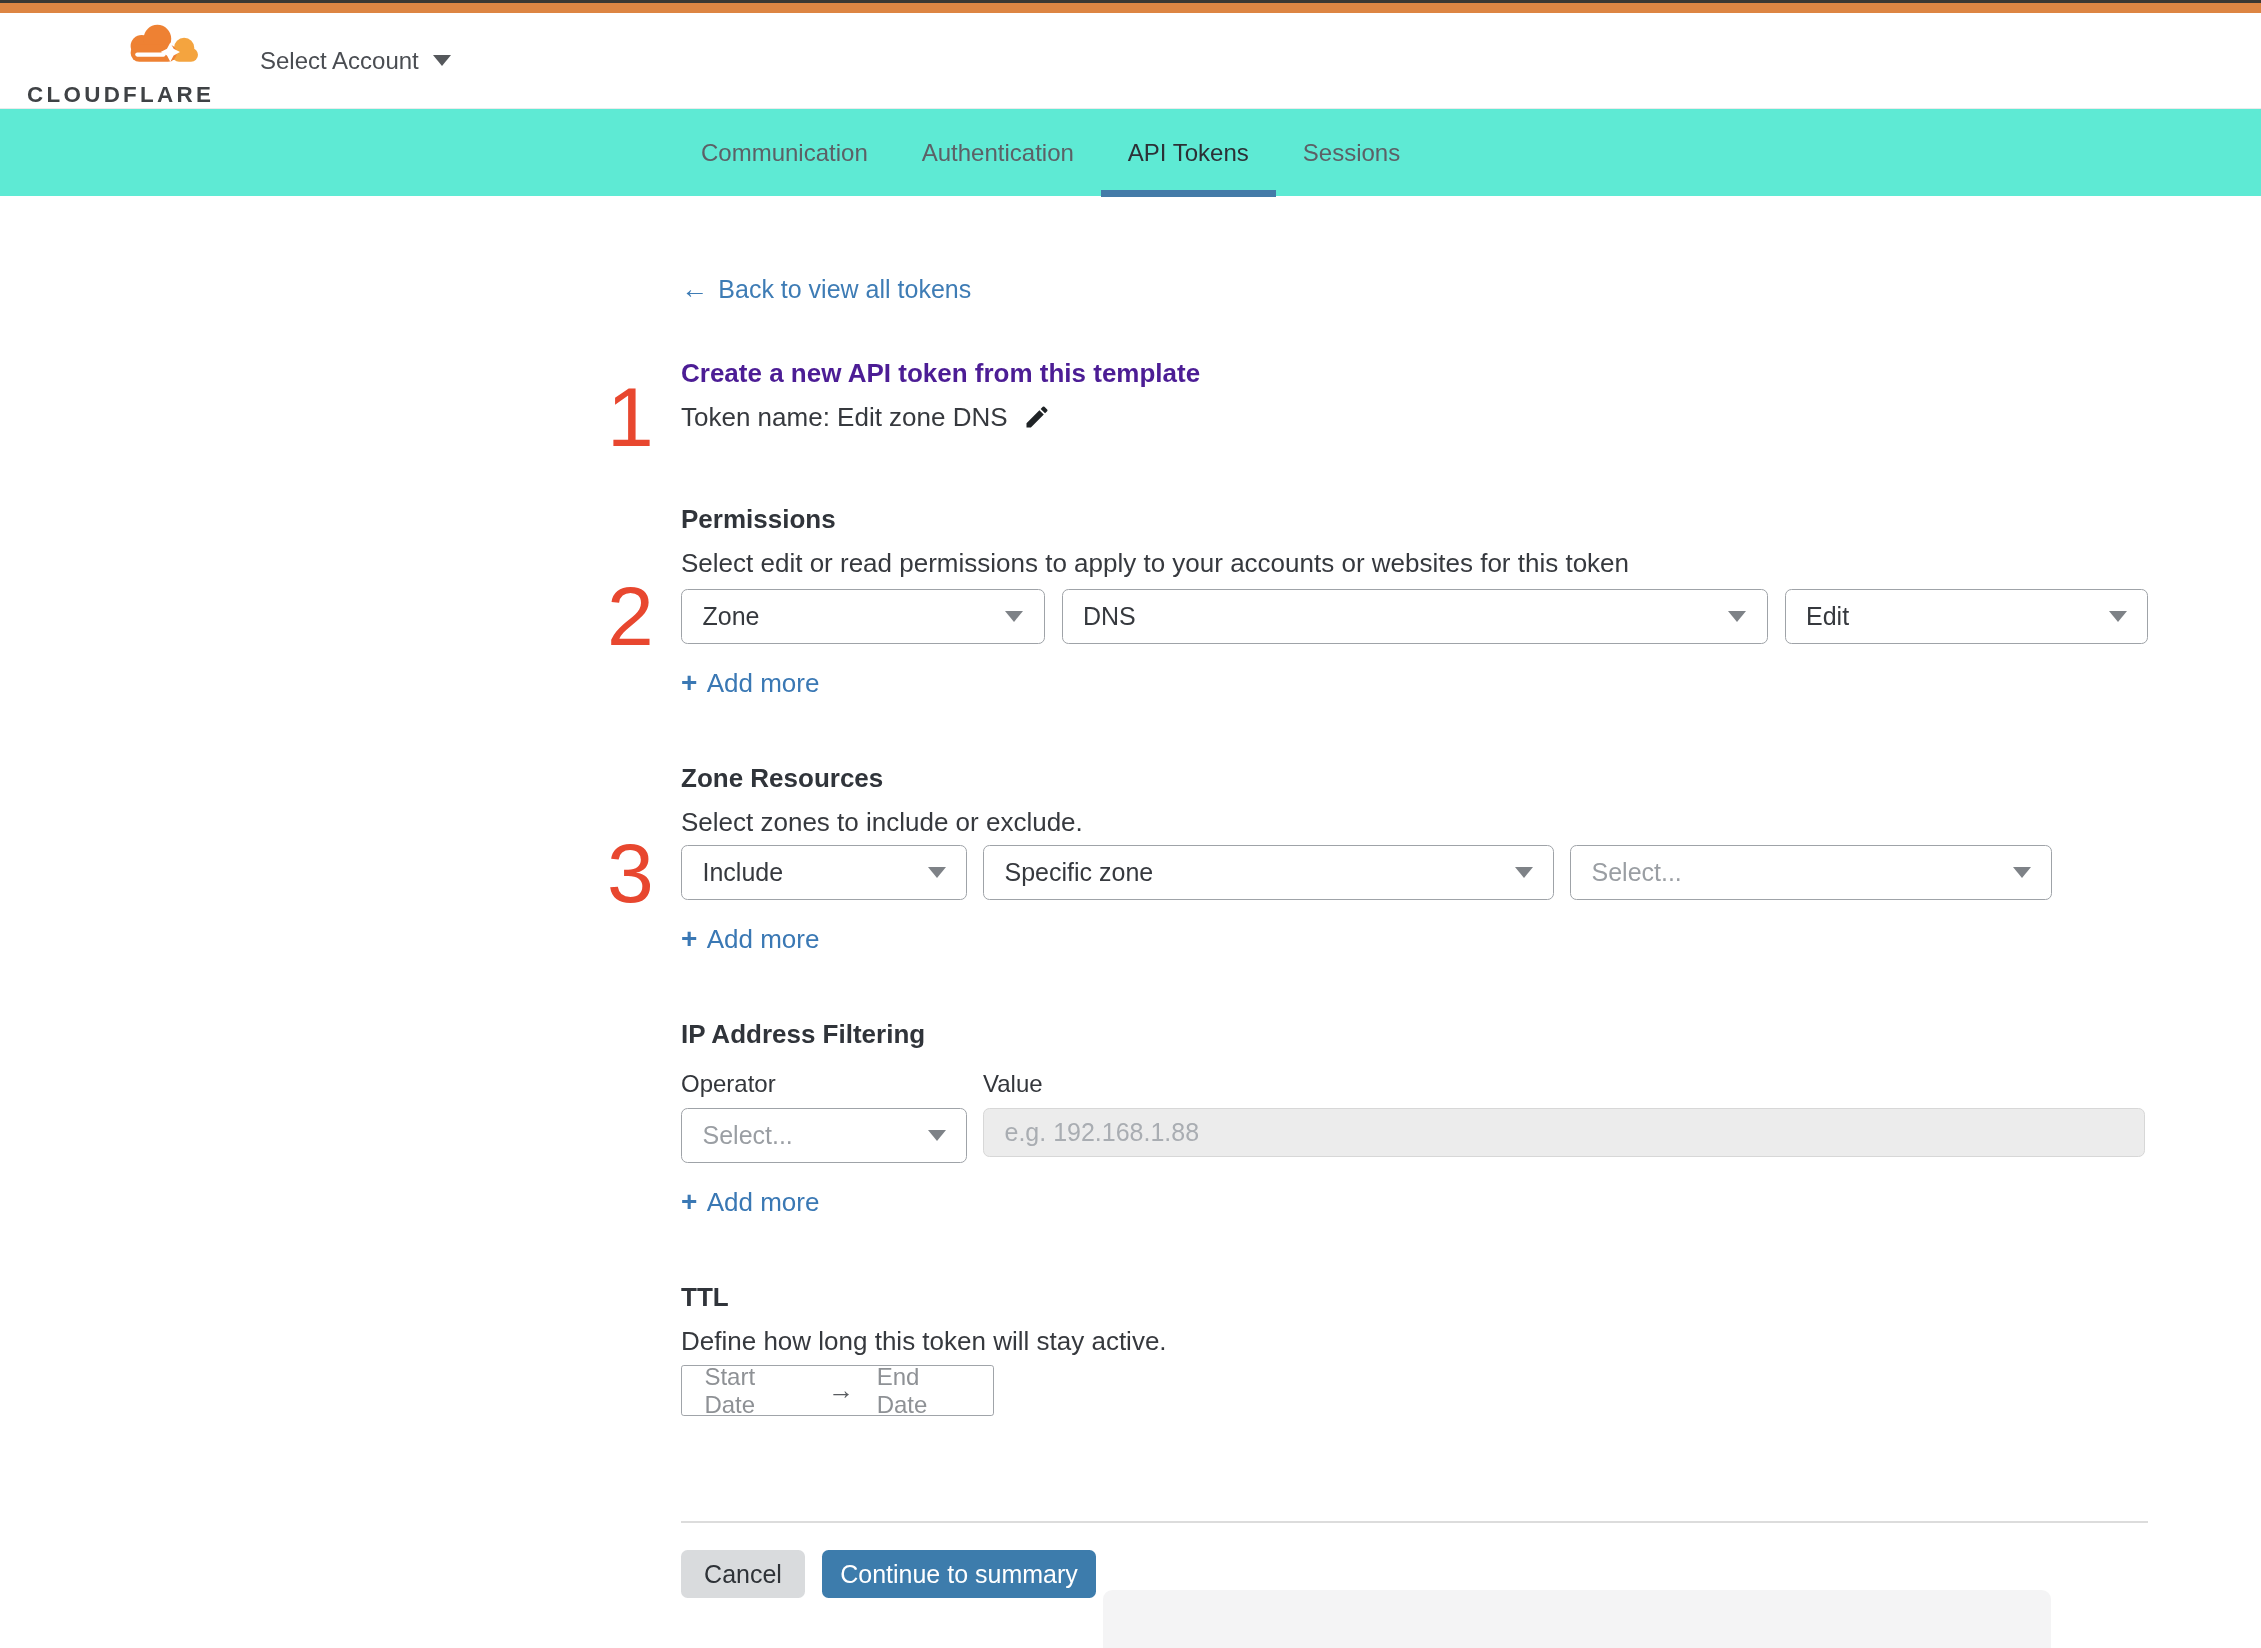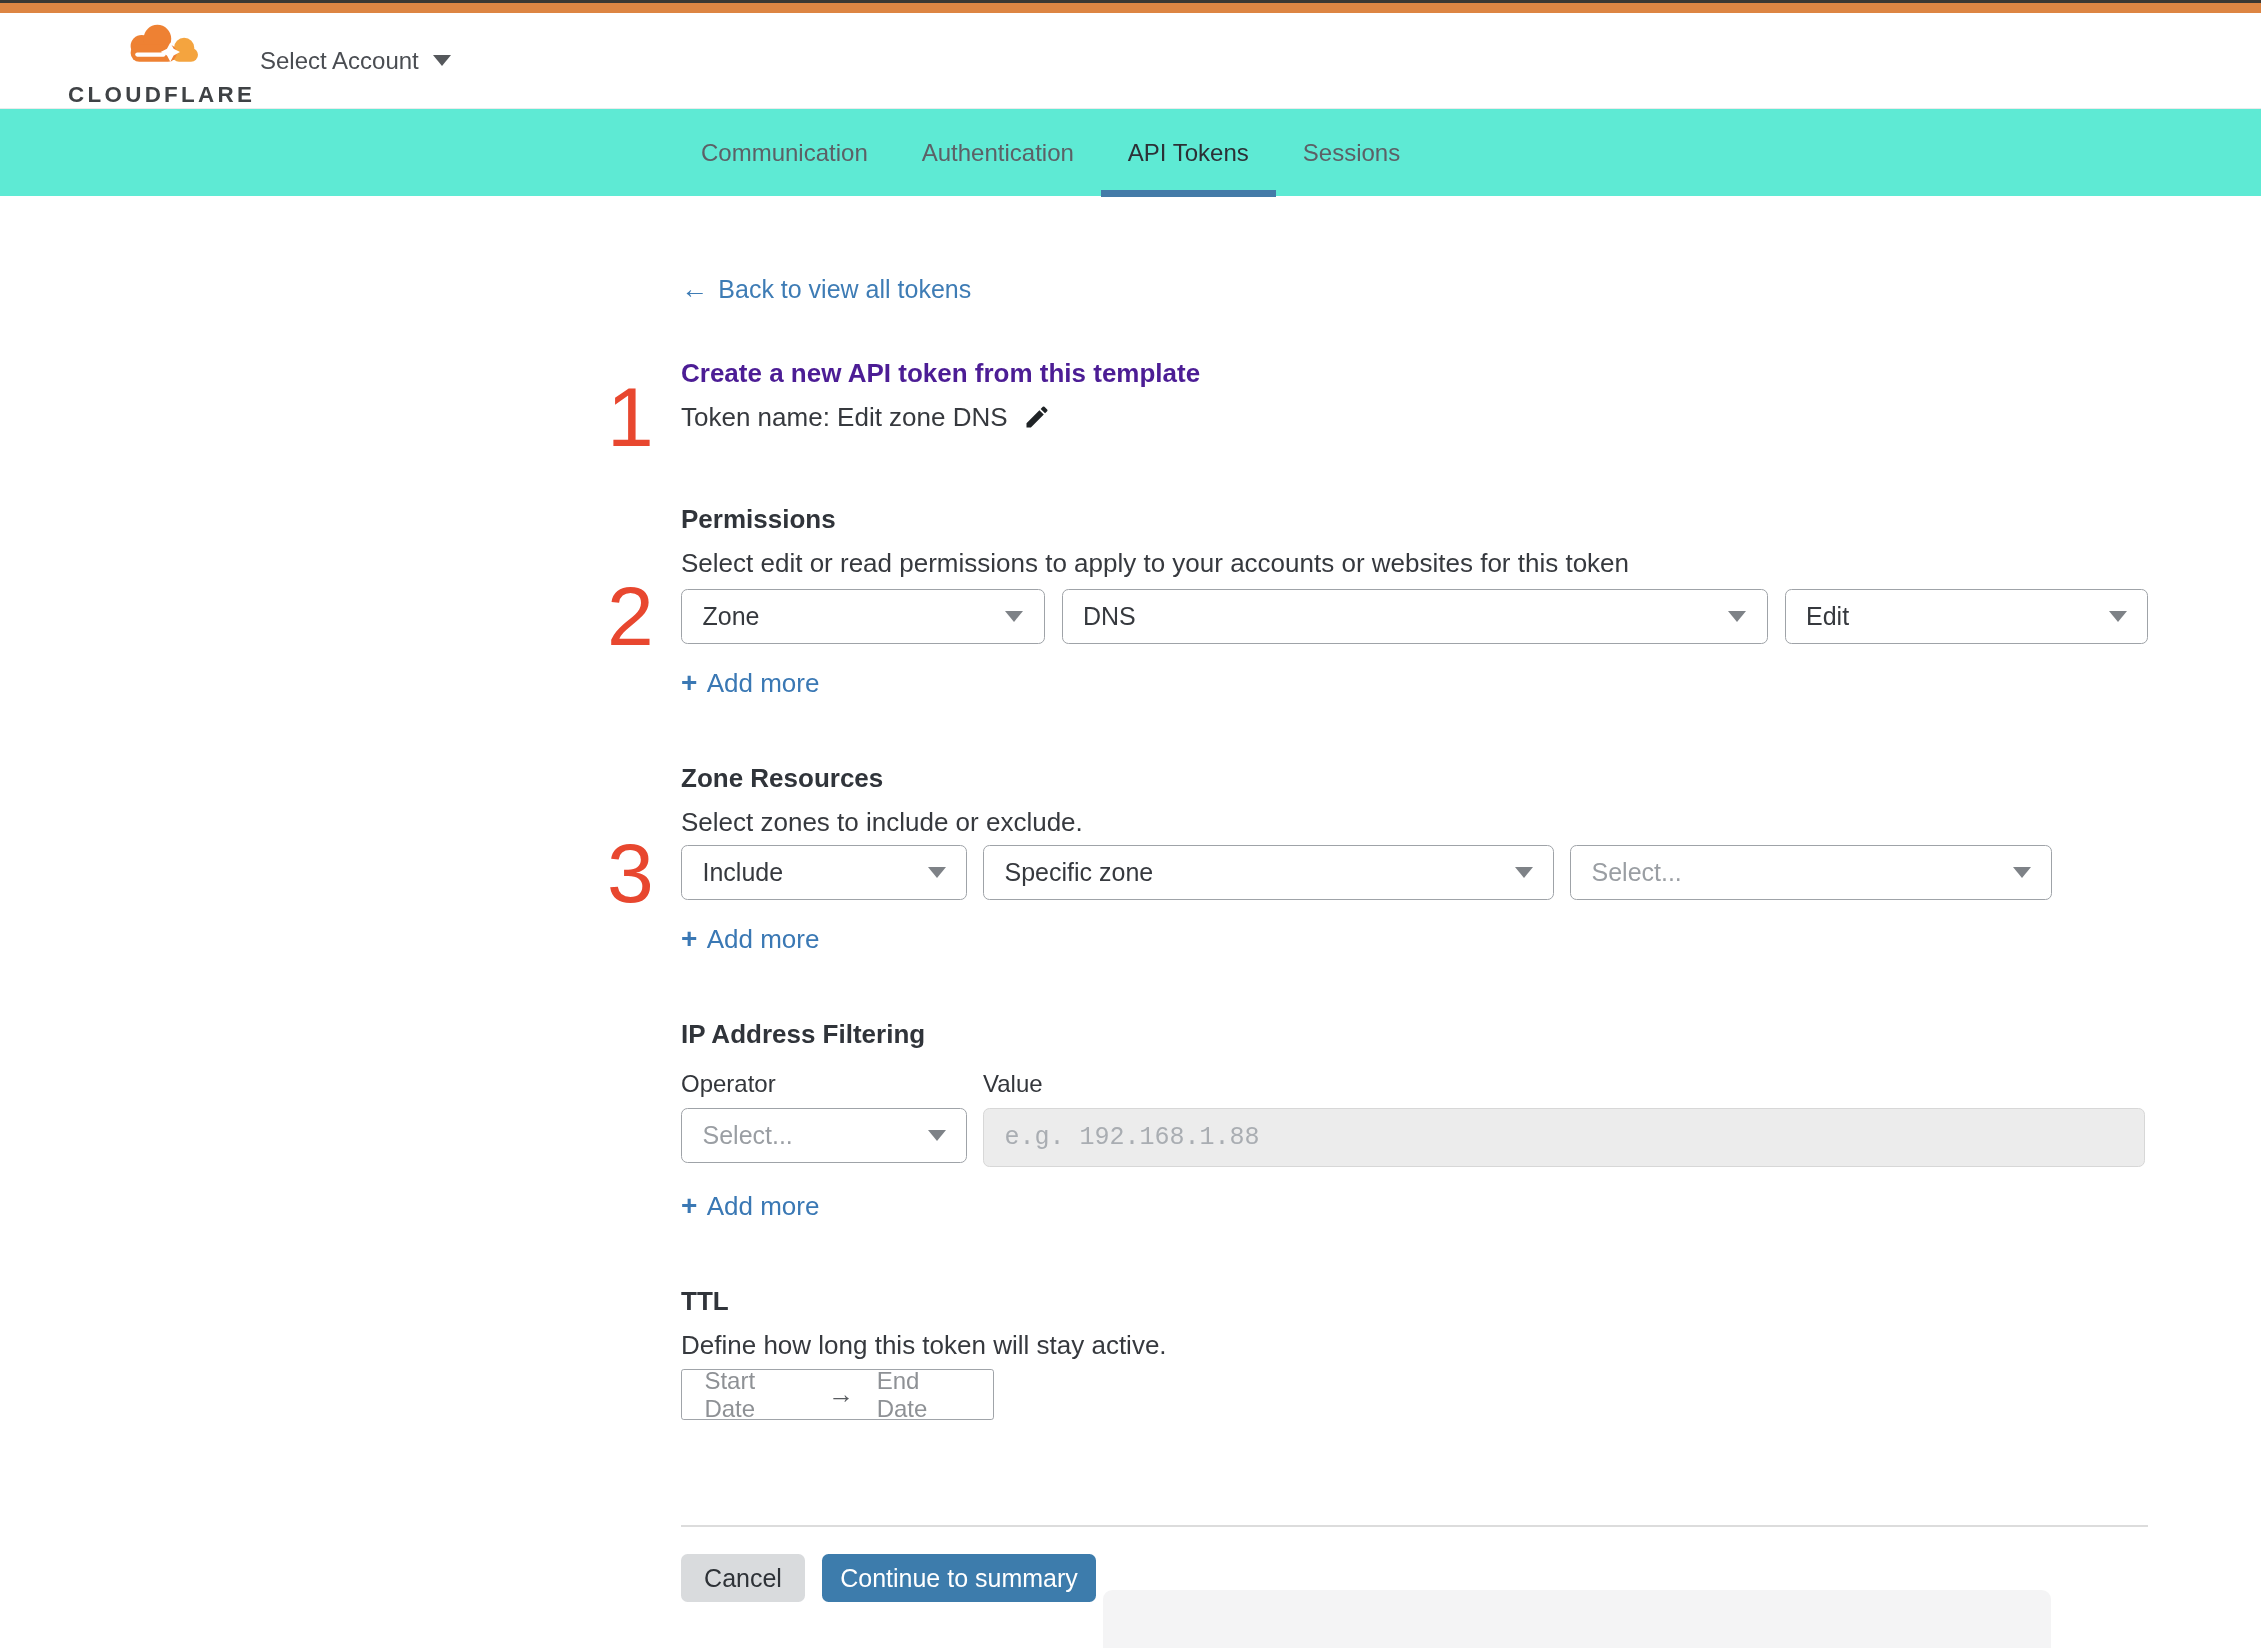--- a/index.html
+++ b/index.html
@@ -9,21 +9,21 @@
     background:#ffffff; font-family:"Liberation Sans", sans-serif; color:#36393e;
   }
   
   .topbar-dark { position:absolute; top:0; left:0; width:100%; height:2.8px; background:#3a3733; }
   .topbar-orange { position:absolute; top:2.8px; left:0; width:100%; height:10.3px; background:#dd8543; }
 
   
   .app-header { position:absolute; top:13px; left:0; width:100%; height:95px; background:#fff; }
   .logo { position:absolute; left:27px; top:10.3px; width:214px; height:82px; cursor:pointer; }
   .logo svg { position:absolute; left:92px; top:0; }
-  .wordmark { position:absolute; left:0; top:59px; font-size:22.4px; font-weight:700; letter-spacing:3.3px; color:#3f4245;margin-left:41px; }
+  .wordmark { position:absolute; left:0; top:59px; font-size:22.4px; font-weight:700; letter-spacing:3.3px; color:#3f4245; }
   .account-selector { position:absolute; left:260px; top:0; height:95px; display:flex; align-items:center; gap:14px; font-size:24px; color:#4a4d52; cursor:pointer; }
   .caret { width:0; height:0; border-left:9.3px solid transparent; border-right:9.3px solid transparent; border-top:11.2px solid #7e8287; }
   .caret.dark { border-top-color:#55585c; }
 
   
   .tabbar { position:absolute; top:108px; left:0; width:100%; height:88px; background:#5eead4; border-top:0.9px solid #ebebeb; display:flex; align-items:center; gap:54px; padding-left:701px; }
   .tab { position:relative; height:88px; display:flex; align-items:center; font-size:24px; color:#5c6066; cursor:pointer; white-space:nowrap; }
   .tab.active { color:#2c3036; font-weight:500; }
   .tab.active::after { content:""; position:absolute; left:-27px; right:-27px; bottom:0; height:6.5px; background:#447ba8; }
 
@@ -50,22 +50,22 @@
     height:55px; border:1.9px solid #9fa3a8; border-radius:6.5px; background:#fff;
     display:flex; align-items:center; justify-content:space-between;
     padding:0 20.5px; font-size:25px; color:#36393e; cursor:pointer;
   }
   .select .ph { color:#9a9ea3; }
   .w-zone { width:364px; } .w-dns { width:707px; } .w-edit { width:364px; }
   .w-include { width:286px; } .w-specific { width:571px; } .w-zsel { width:482px; }
   .w-op { width:286px; }
 
   .value-input {
-    width:1162px; height:59px; background:#ececec; border:1.9px solid #d7d7d7; border-radius:6.5px;
-    padding:0 20.5px; font-size:25px; color:#a9adb2; font-family:Liberation Mono, monospace;
+    width:1162px; height:49px; background:#ececec; border:1.9px solid #d7d7d7; border-radius:6.5px;
+    padding:0 20.5px; font-size:25px; color:#a9adb2; font-family:Liberation Sans, sans-serif;
   }
   .value-input::placeholder { color:#a9adb2; opacity:1; }
 
   .add-more { margin-top:23px; display:flex; align-items:center; gap:9.3px; font-size:26px; color:#3a78b4; width:max-content; cursor:pointer; line-height:32px; }
   .add-more .plus { font-weight:700; font-size:28px; }
 
   .labels-row { margin-top:17.7px; display:flex; gap:16px; font-size:24px; color:#33363b; line-height:30px; }
   .labels-row .op-label { width:286px; }
 
   .ttl-box {

